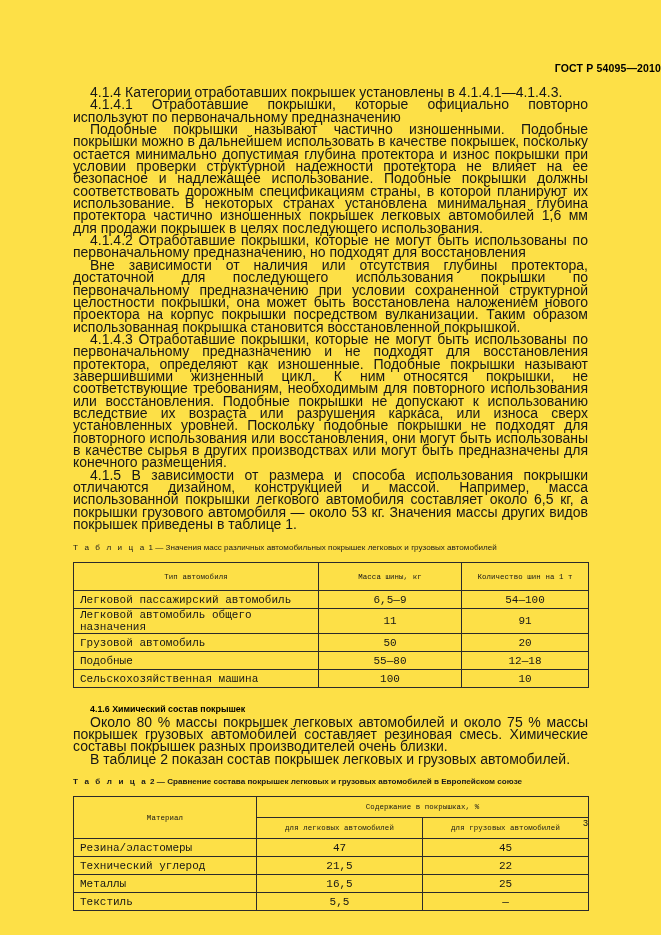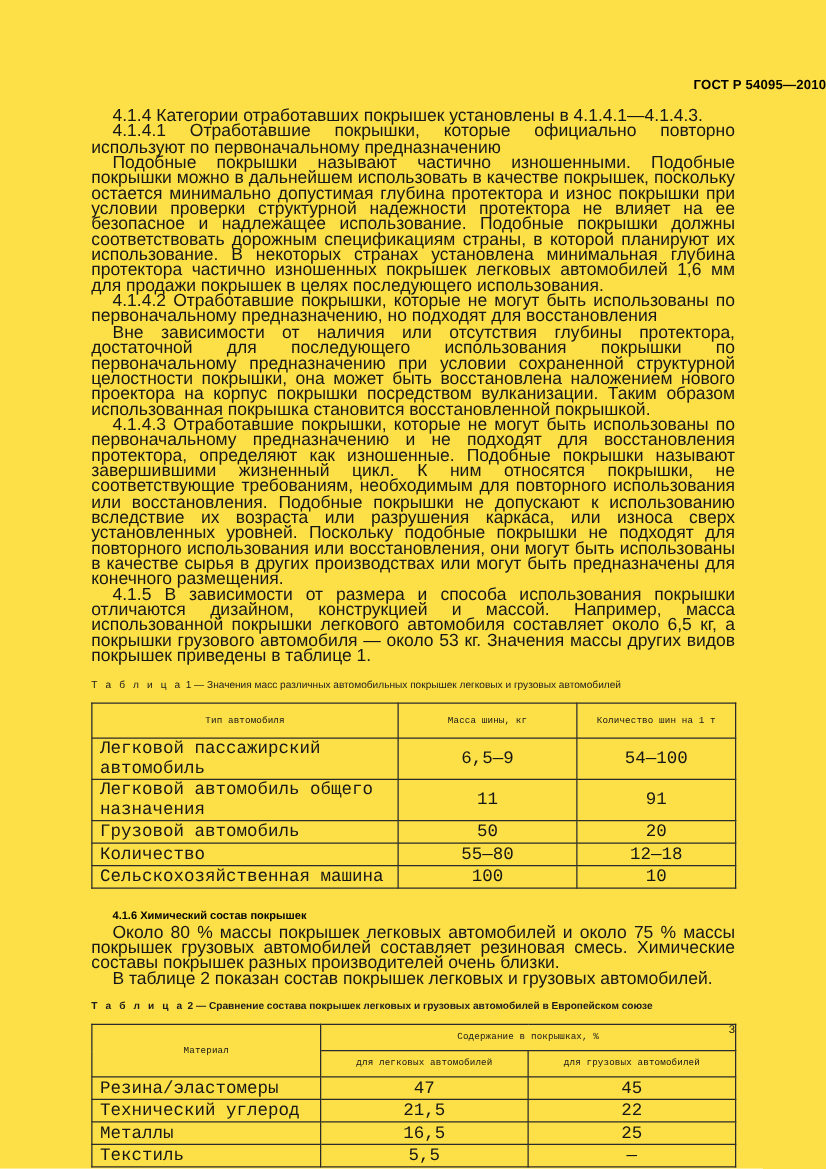--- a/index.html
+++ b/index.html
@@ -86,21 +86,21 @@
     font-family: Liberation Mono, monospace;
   }
   table.gost thead td, table.gost thead th {
     font-size: 7.4px;
     text-align: center;
     letter-spacing: 0.1px;
     height: 27px;
   }
   table.gost tbody td {
     height: 17px;
-    font-size: 14px;
+    font-size: 11px;
   }
   td.cell-left {
     text-align: left;
     padding-left: 6px !important;
   }
   td.cell-center { text-align: center; }
   
   .page-num {
     position: absolute;
     left: 73px;
@@ -157,21 +157,21 @@
           <td class="cell-left">Легковой автомобиль общего назначения</td>
           <td class="cell-center">11</td>
           <td class="cell-center">91</td>
         </tr>
         <tr>
           <td class="cell-left">Грузовой автомобиль</td>
           <td class="cell-center">50</td>
           <td class="cell-center">20</td>
         </tr>
         <tr>
-          <td class="cell-left">Количество</td>
+          <td class="cell-left">Подобные</td>
           <td class="cell-center">55—80</td>
           <td class="cell-center">12—18</td>
         </tr>
         <tr>
           <td class="cell-left">Сельскохозяйственная машина</td>
           <td class="cell-center">100</td>
           <td class="cell-center">10</td>
         </tr>
       </tbody>
     </table>

